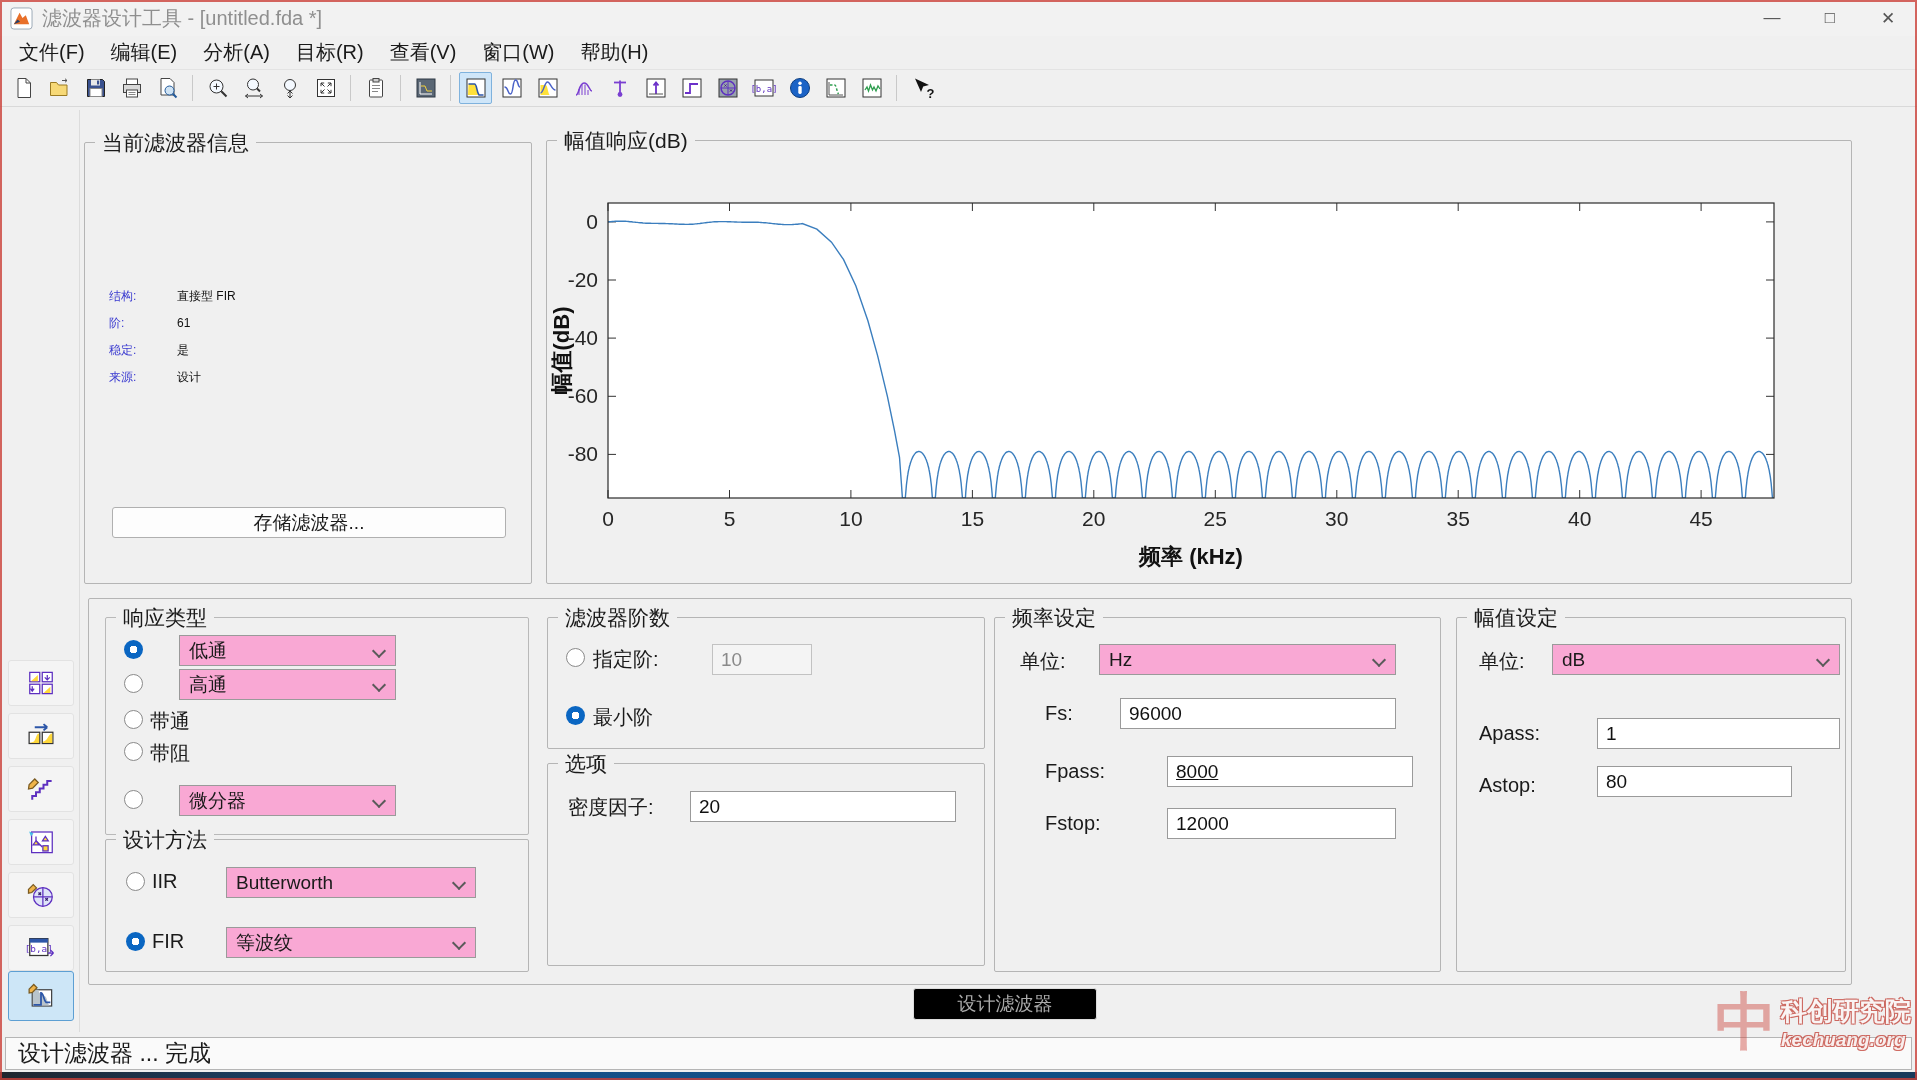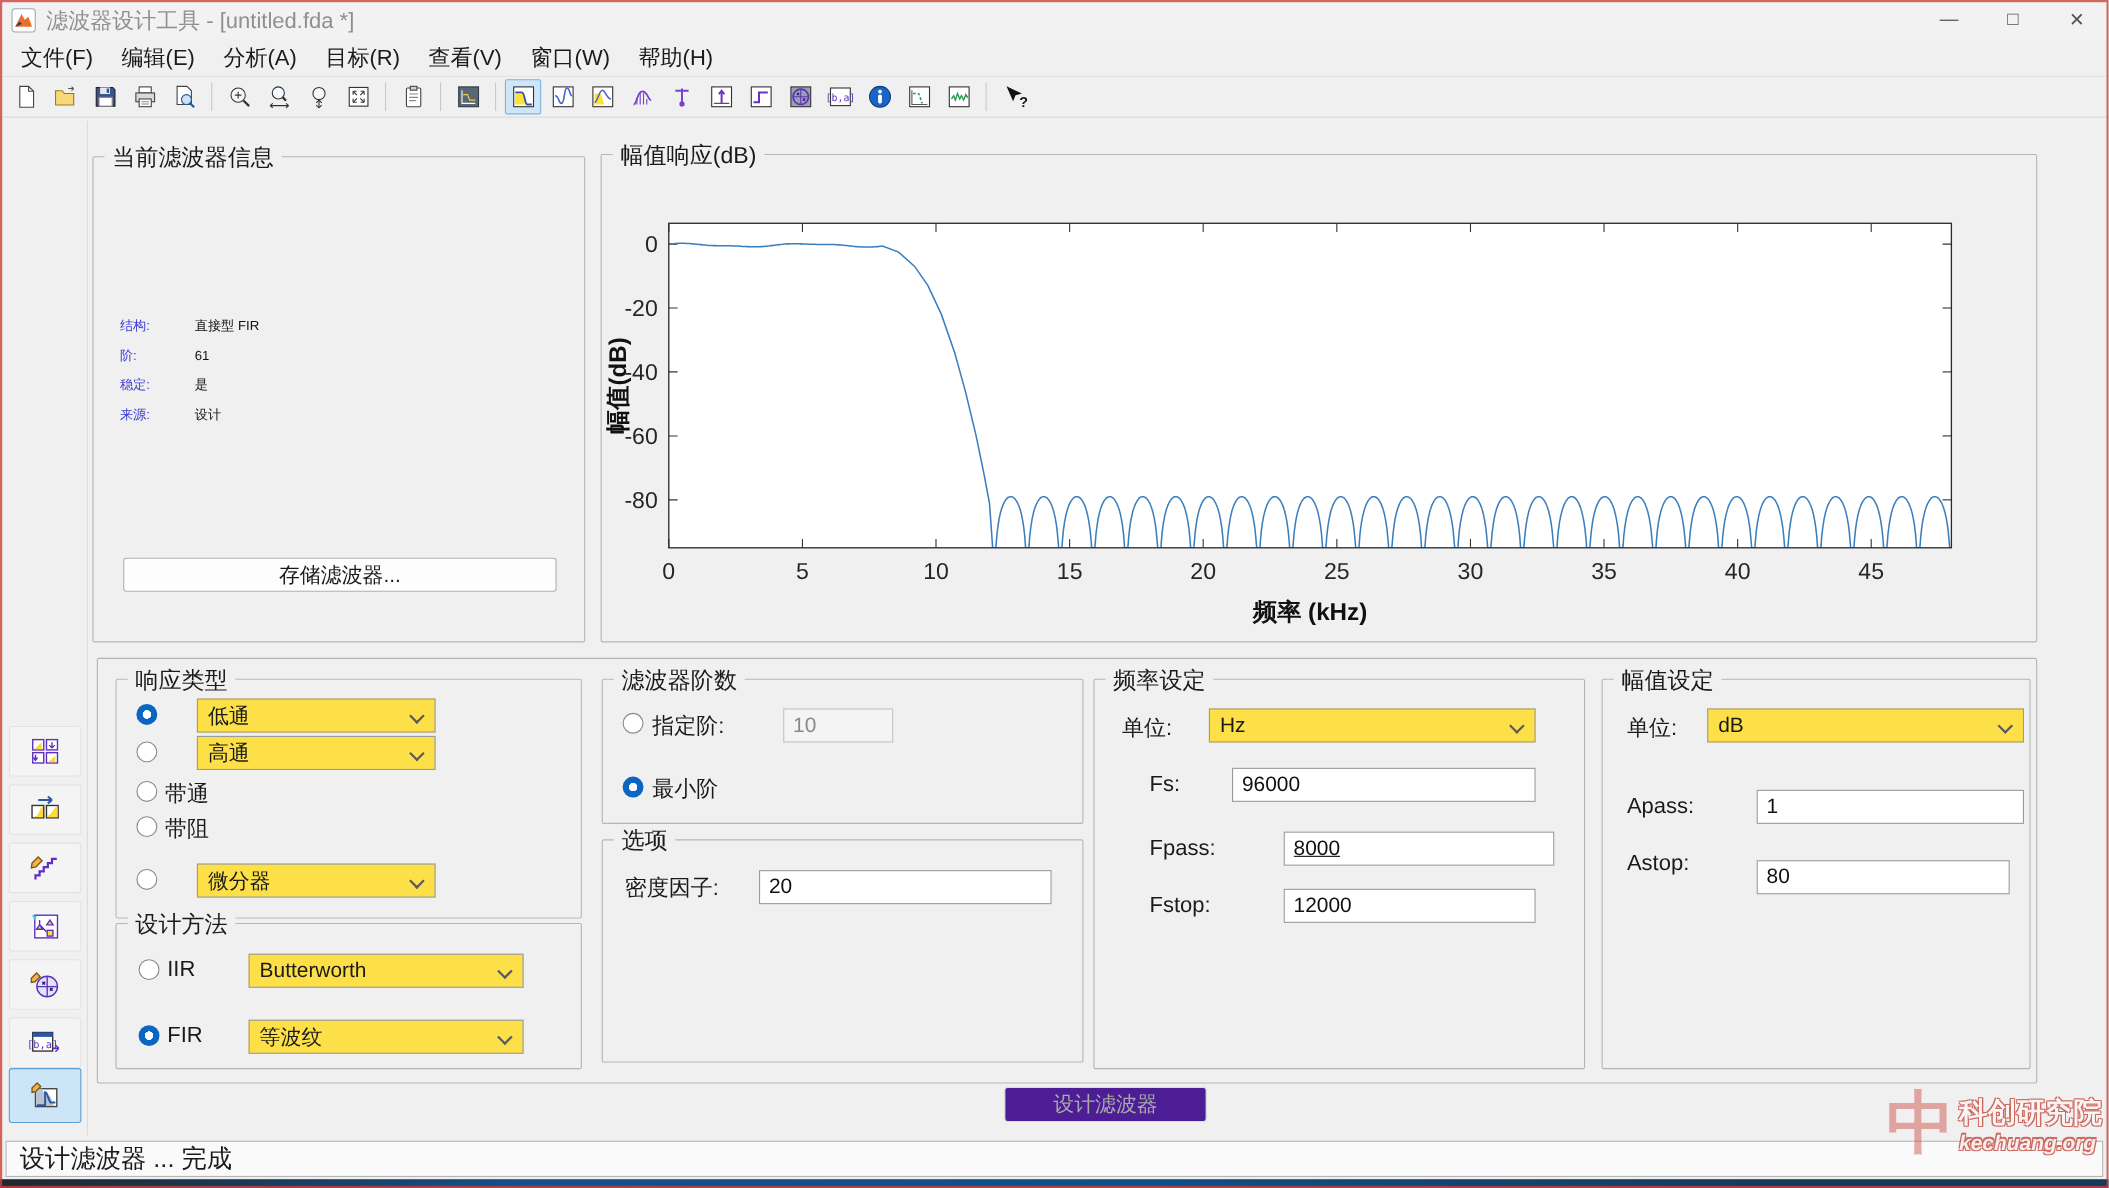--- a/index.html
+++ b/index.html
@@ -33,31 +33,31 @@
   .vsep{position:absolute;left:79px;top:110px;width:1px;height:922px;background:#dcdcdc}
   
   .gbox{position:absolute;border:1px solid #b5b5b5;border-radius:2px;box-sizing:border-box}
   .gbox>.legend{position:absolute;top:-14px;left:10px;background:#f0f0f0;padding:0 7px;
                 font-size:21px;white-space:nowrap}
   
   .row-label{position:absolute;font-size:20px;white-space:nowrap}
   .radio{position:absolute;width:19px;height:19px;border-radius:50%;background:#fff;
          border:1px solid #8a8a8a;box-sizing:border-box}
   .radio.sel{border:none;background:radial-gradient(circle,#fff 0 3.8px,#0a66c2 4px)}
-  .combo{position:absolute;height:31px;background:#fde047;border:1px solid #9a9a9a;display:flex;
+  .combo{position:absolute;height:31px;background:#f9a8d4;border:1px solid #9a9a9a;display:flex;
          align-items:center;padding:0 30px 0 9px;font-size:19px;box-sizing:border-box}
   .combo .chev{position:absolute;right:11px;top:10px;width:8px;height:8px;
                border-right:2px solid #5a5a5a;border-bottom:2px solid #5a5a5a;
                transform:rotate(45deg)}
   .tin{position:absolute;height:31px;background:#fff;border:1px solid #9a9a9a;font-size:19px;
        font-family:inherit;padding:0 8px;box-sizing:border-box;color:#111}
   .tin:disabled{color:#8a8a8a;border-color:#c2c2c2;background:#f4f4f4}
   .pushbtn{position:absolute;background:#fdfdfd;border:1px solid #b0b0b0;border-radius:3px;
            font-size:19px;font-family:inherit;color:#1a1a1a}
-  .pushbtn:disabled{color:#a9a9a9;background:#4c1d95;border-color:#dcdcdc}
+  .pushbtn:disabled{color:#a9a9a9;background:#000000;border-color:#dcdcdc}
   
   .inforows{position:absolute;left:24px;top:140px}
   .info-row{display:flex;font-size:12px;line-height:27px}
   .ilabel{color:#3a3ad0;min-width:68px}
   .ivalue{color:#111}
   
   #plot{position:absolute;left:0;top:0}
   #plot text.tick{font-size:21px;fill:#262626;font-family:"Liberation Sans",sans-serif}
   #plot text.axlabel{font-size:22px;fill:#111;font-weight:600;font-family:"Liberation Sans",sans-serif}
   
@@ -496,21 +496,21 @@
   <div class="gbox" style="left:1367px;top:18px;width:390px;height:355px">
     <span class="legend">幅值设定</span>
     <span class="row-label" style="left:22px;top:30px">单位:</span>
     <div class="combo" style="left:95px;top:26px;width:288px">
       <span>dB</span>
       <i class="chev"></i>
     </div>
     <span class="row-label" style="left:22px;top:104px">Apass:</span>
     <input class="tin" style="left: 140px; top: 100px; width: 243px;" value="1">
     <span class="row-label" style="left:22px;top:156px">Astop:</span>
-    <input class="tin" style="left: 140px; top: 164px; width: 230px;" value="80">
+    <input class="tin" style="left: 140px; top: 148px; width: 195px;" value="80">
   </div>
 </div>
 
 <button class="pushbtn" style="left:913px;top:988px;width:184px;height:32px;position:absolute" disabled="">设计滤波器</button>
 
 <div class="statusbar">
   <span>设计滤波器 ... 完成</span>
 </div>
 
 <div class="wm">

